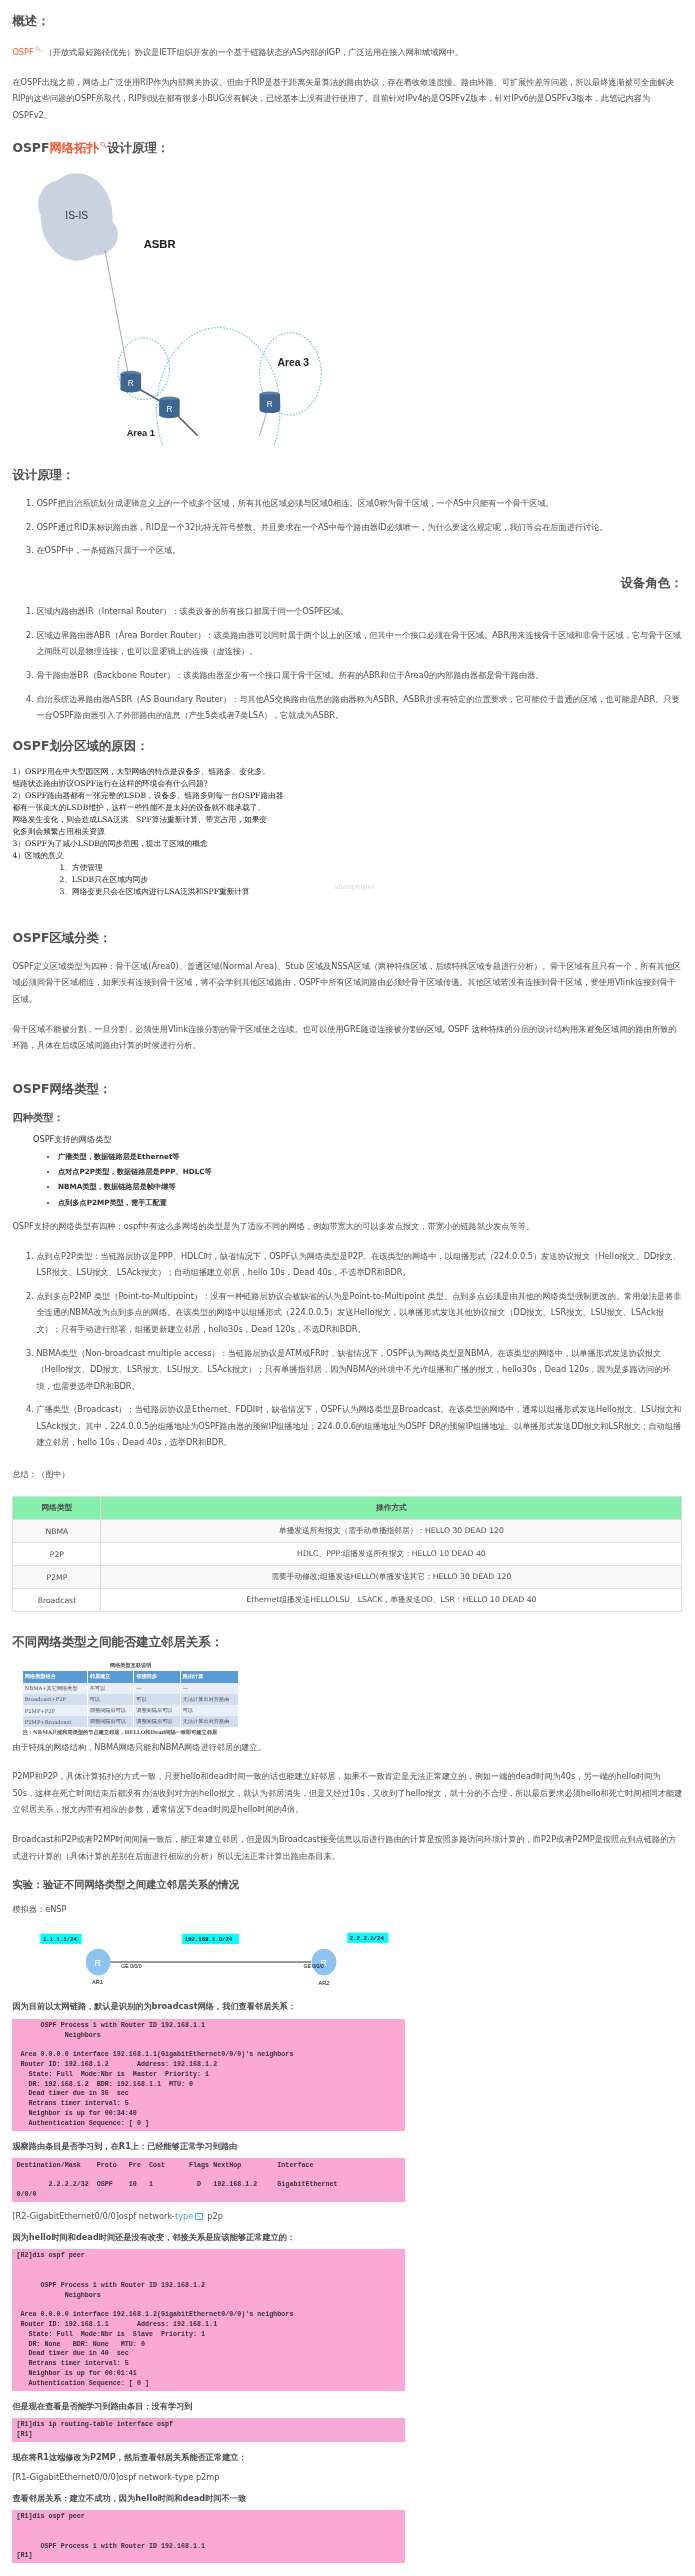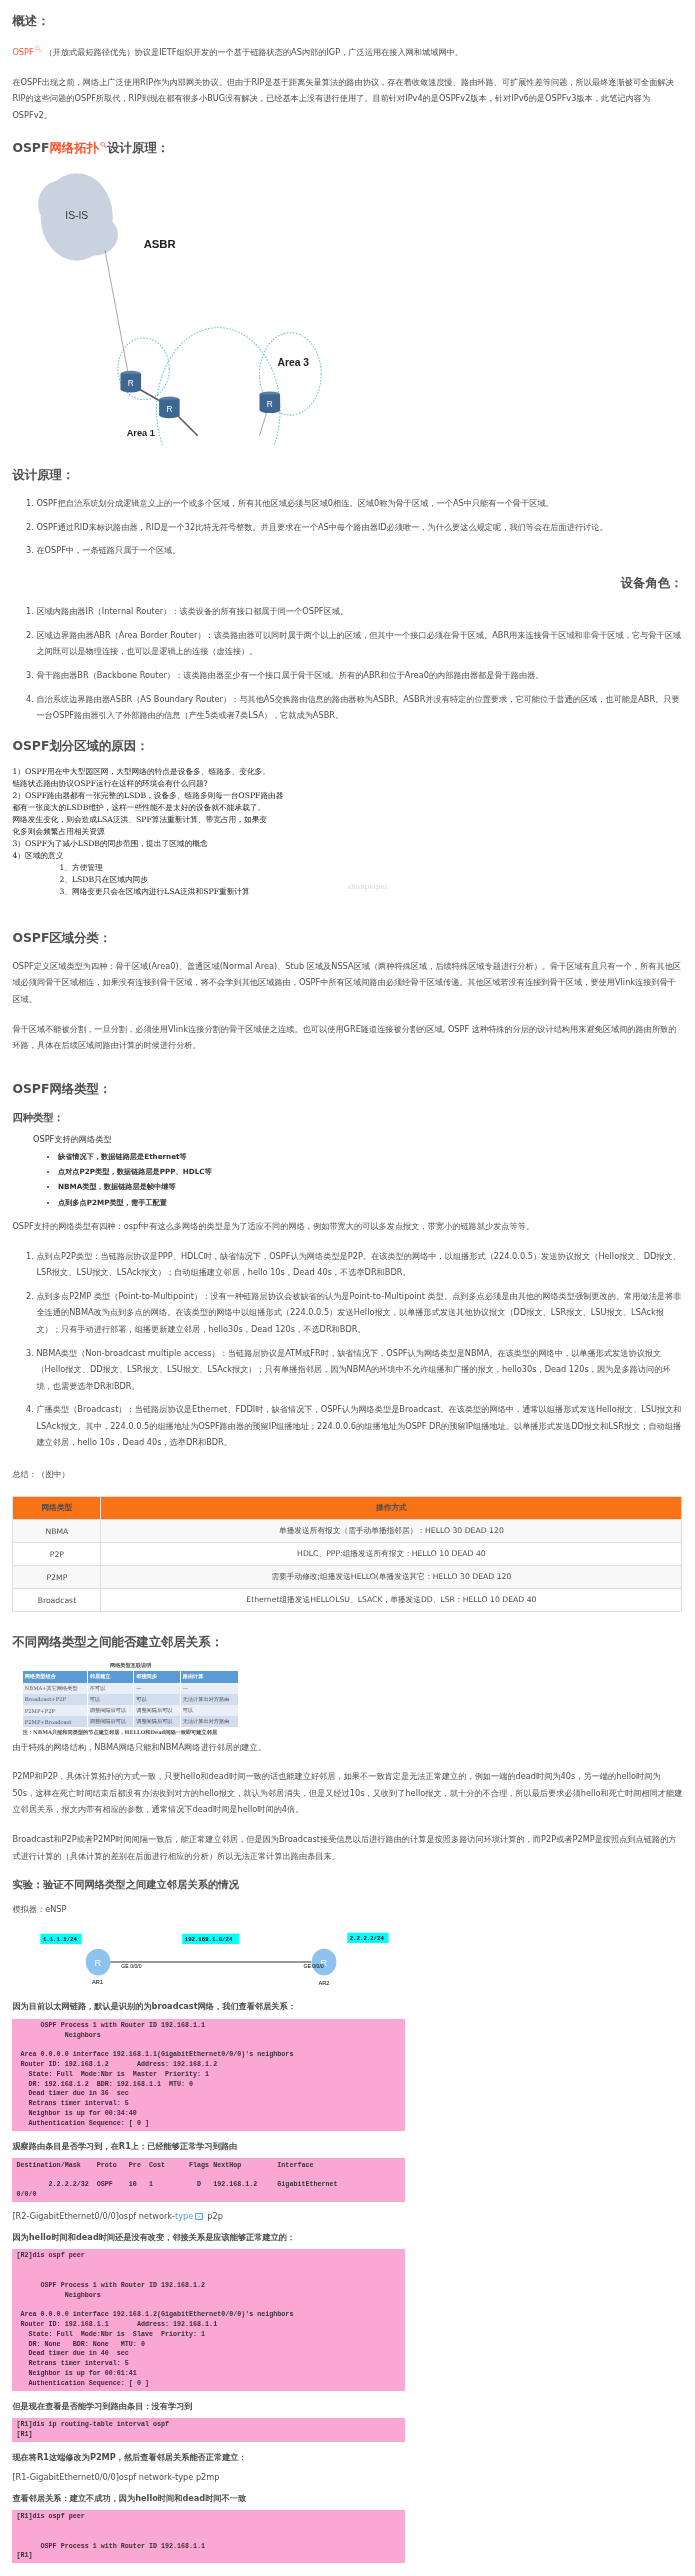--- a/index.html
+++ b/index.html
@@ -18,21 +18,21 @@
   .figure { margin: 5.2px 0 10.3px 0; position: relative; }
   .watermark { position: absolute; color: rgba(180,180,180,0.55); font-size: 7.2px; }
   .scan { font-family: "DejaVu Serif", serif; font-size: 7.7px; line-height: 12px; color: #222; margin: 0 0 20.6px 0; width: 392px; }
   .scan .ind { padding-left: 47px; }
   .ppt-list { font-size: 7.2px; color: #333; margin: 0 0 10.3px 20.6px; }
   .ppt-list .ttl { margin: 4.1px 0 7.2px 0; font-size: 8.2px; }
   .ppt-list ul { margin: 0; padding-left: 25px; }
   .ppt-list li { margin-bottom: 5.2px; font-weight: bold; }
   table.sum { border-collapse: collapse; width: 670px; font-size: 7.7px; margin-bottom: 20.6px; }
   table.sum th, table.sum td { border: 0.5px solid #ddd; text-align: center; height: 23px; }
-  table.sum th { background: #f97316; font-weight: bold; }
+  table.sum th { background: #86efac; font-weight: bold; }
   table.sum tr:nth-child(even) td { background: #f8f8f8; }
   table.sum td:first-child, table.sum th:first-child { width: 88px; }
   .imgtbl { width: 216px; font-family: "DejaVu Serif", serif; font-size: 5.2px; margin: 0 0 2.1px 10.3px; }
   .imgtbl .cap { text-align: center; font-weight: bold; margin-bottom: 2.1px; }
   .imgtbl table { border-collapse: collapse; width: 100%; }
   .imgtbl th { background: #5b9bd5; color: #fff; text-align: left; padding: 2.1px; border-right: 1px solid #fff; }
   .imgtbl td { padding: 2.1px; border-right: 1px solid #fff; }
   .imgtbl tr:nth-child(odd) td { background: #d2deef; }
   .imgtbl tr:nth-child(even) td { background: #eaeff7; }
   .imgtbl .note { font-weight: bold; font-size: 5.2px; margin-top: 2.1px; }
@@ -114,33 +114,33 @@
     <div>链路状态路由协议OSPF运行在这样的环境会有什么问题?</div>
     <div>2）OSPF路由器都有一张完整的LSDB，设备多、链路多则每一台OSPF路由器</div>
     <div>都有一张庞大的LSDB维护，这样一些性能不是太好的设备就不能承载了。</div>
     <div>网络发生变化，则会造成LSA泛洪、SPF算法重新计算、带宽占用，如果变</div>
     <div>化多则会频繁占用相关资源</div>
     <div>3）OSPF为了减小LSDB的同步范围，提出了区域的概念</div>
     <div>4）区域的意义</div>
     <div class="ind">1、方便管理</div>
     <div class="ind">2、LSDB只在区域内同步</div>
     <div class="ind">3、网络变更只会在区域内进行LSA泛洪和SPF重新计算</div>
-    <span class="watermark" style="left:335px;bottom:5.2px;">shanpeipei</span>
+    <span class="watermark" style="left:322px;bottom:5.2px;">shanpeipei</span>
   </div>
 
   <h2 style="margin-top:31px;">OSPF区域分类：</h2>
   <p>OSPF定义区域类型为四种：骨干区域(Area0)、普通区域(Normal Area)、Stub 区域及NSSA区域（两种特殊区域，后续特殊区域专题进行分析）。骨干区域有且只有一个，所有其他区域必须同骨干区域相连，如果没有连接到骨干区域，将不会学到其他区域路由，OSPF中所有区域间路由必须经骨干区域传递。其他区域若没有连接到骨干区域，要使用Vlink连接到骨干区域。</p>
   <p>骨干区域不能被分割，一旦分割，必须使用Vlink连接分割的骨干区域使之连续。也可以使用GRE隧道连接被分割的区域, OSPF 这种特殊的分层的设计结构用来避免区域间的路由所致的环路，具体在后续区域间路由计算的时候进行分析。</p>
 
   <h2 style="margin-top:26px;">OSPF网络类型：</h2>
   <h3>四种类型：</h3>
   <div class="ppt-list">
     <div class="ttl">OSPF支持的网络类型</div>
     <ul>
-      <li>缺省情况下，数据链路层是Ethernet等</li>
+      <li>广播类型，数据链路层是Ethernet等</li>
       <li>点对点P2P类型，数据链路层是PPP、HDLC等</li>
       <li>NBMA类型，数据链路层是帧中继等</li>
       <li>点到多点P2MP类型，需手工配置</li>
     </ul>
   </div>
   <p>OSPF支持的网络类型有四种：ospf中有这么多网络的类型是为了适应不同的网络，例如带宽大的可以多发点报文，带宽小的链路就少发点等等。</p>
   <ol class="steps">
     <li>点到点P2P类型：当链路层协议是PPP、HDLC时，缺省情况下，OSPF认为网络类型是P2P。在该类型的网络中，以组播形式（224.0.0.5）发送协议报文（Hello报文、DD报文、LSR报文、LSU报文、LSAck报文）；自动组播建立邻居，hello 10s，Dead 40s，不选举DR和BDR。</li>
     <li>点到多点P2MP 类型（Point-to-Multipoint）：没有一种链路层协议会被缺省的认为是Point-to-Multipoint 类型。点到多点必须是由其他的网络类型强制更改的。常用做法是将非全连通的NBMA改为点到多点的网络。在该类型的网络中以组播形式（224.0.0.5）发送Hello报文，以单播形式发送其他协议报文（DD报文、LSR报文、LSU报文、LSAck报文）；只有手动进行部署，组播更新建立邻居，hello30s，Dead 120s，不选DR和BDR。</li>
     <li>NBMA类型（Non-broadcast multiple access）：当链路层协议是ATM或FR时，缺省情况下，OSPF认为网络类型是NBMA。在该类型的网络中，以单播形式发送协议报文（Hello报文、DD报文、LSR报文、LSU报文、LSAck报文）；只有单播指邻居，因为NBMA的环境中不允许组播和广播的报文，hello30s，Dead 120s，因为是多路访问的环境，也需要选举DR和BDR。</li>
@@ -263,21 +263,21 @@
 
  Area 0.0.0.0 interface 192.168.1.2(GigabitEthernet0/0/0)'s neighbors
  Router ID: 192.168.1.1       Address: 192.168.1.1
    State: Full  Mode:Nbr is  Slave  Priority: 1
    DR: None   BDR: None   MTU: 0
    Dead timer due in 40  sec
    Retrans timer interval: 5
    Neighbor is up for 00:01:41
    Authentication Sequence: [ 0 ]</div>
   <p class="tight">但是现在查看是否能学习到路由条目：没有学习到</p>
-  <div class="term">[R1]dis ip routing-table interval ospf
+  <div class="term">[R1]dis ip routing-table interface ospf
 [R1]</div>
   <p class="tight">现在将R1这端修改为P2MP，然后查看邻居关系能否正常建立：</p>
   <div class="cmd">[R1-GigabitEthernet0/0/0]ospf network-type p2mp</div>
   <p class="tight">查看邻居关系：建立不成功，因为hello时间和dead时间不一致</p>
   <div class="term">[R1]dis ospf peer
 
 
       OSPF Process 1 with Router ID 192.168.1.1
 [R1]</div>
 

